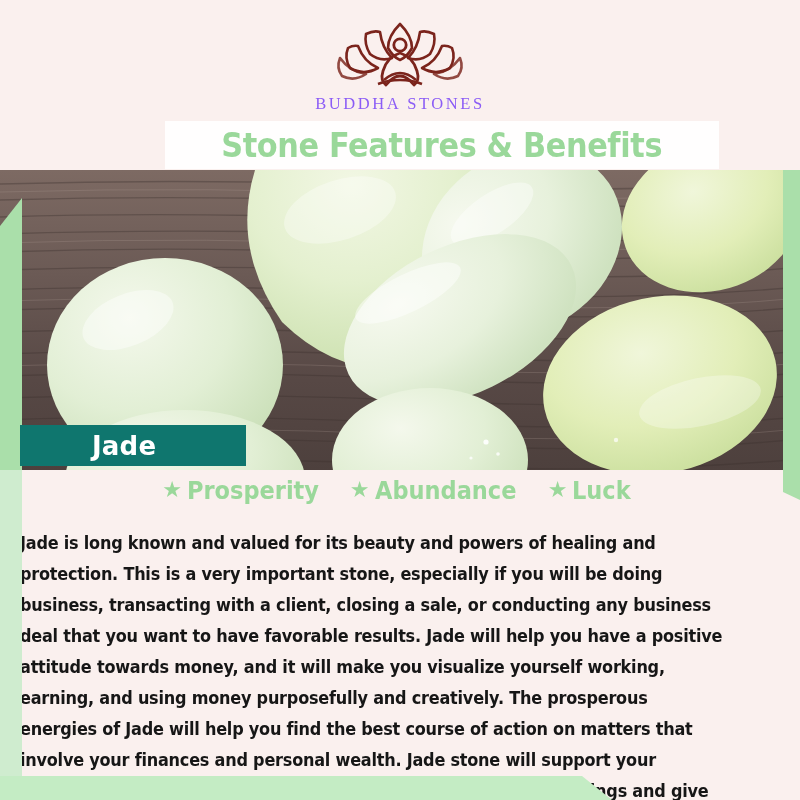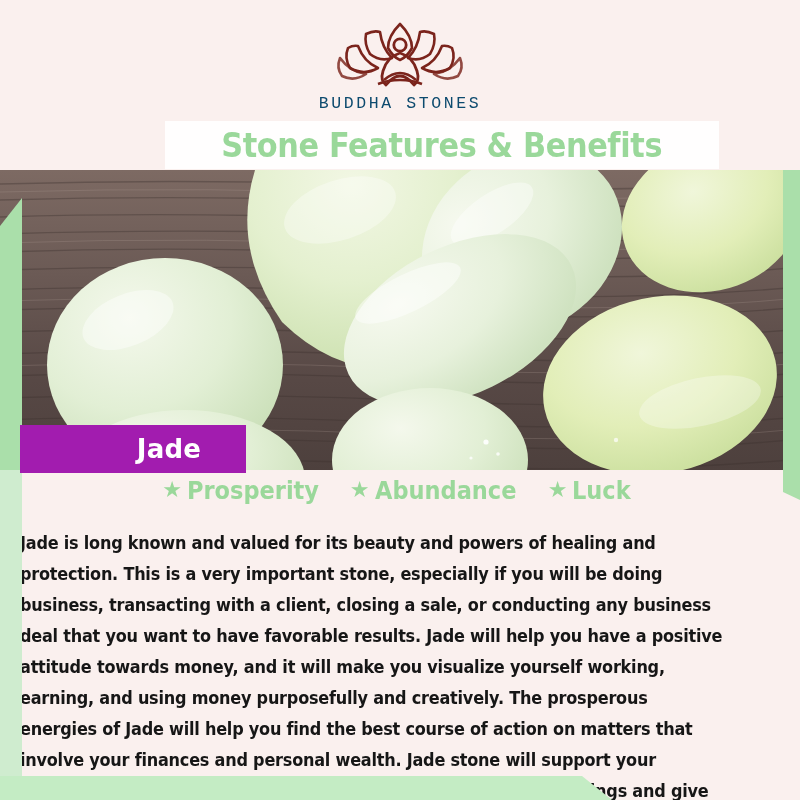--- a/index.html
+++ b/index.html
@@ -43,24 +43,24 @@
   }
   .logo-mark {
     display: block;
     margin: 0 auto;
     width: 132px;
     height: 72px;
   }
   .logo-word {
     display: block;
     margin-top: 4px;
-    font-family: Liberation Mono, monospace;
+    font-family: Liberation Serif, serif;
     font-size: 16.5px;
     letter-spacing: 2.6px;
-    color: #0c4a6e;
+    color: #8b5cf6;
     font-weight: 400;
     white-space: nowrap;
   }
 
   
   .photo {
     position: absolute;
     left: 0;
     top: 170px;
     width: 800px;
@@ -134,26 +134,25 @@
     white-space: nowrap;
     line-height: 1;
   }
 
   
   .stone-label {
     position: absolute;
     left: 20px;
     top: 425px;
     width: 226px;
-    height: 48px;
-    background: #a21caf;
+    height: 41px;
+    background: #0f766e;
     z-index: 6;
     display: flex;
     align-items: center;
-    justify-content: center;
   }
   .stone-label-text {
     font-family: "DejaVu Sans", sans-serif;
     font-size: 26px;
     font-weight: 700;
     color: #ffffff;
     margin-left: 72px;
     letter-spacing: 0.2px;
     line-height: 1;
   }

